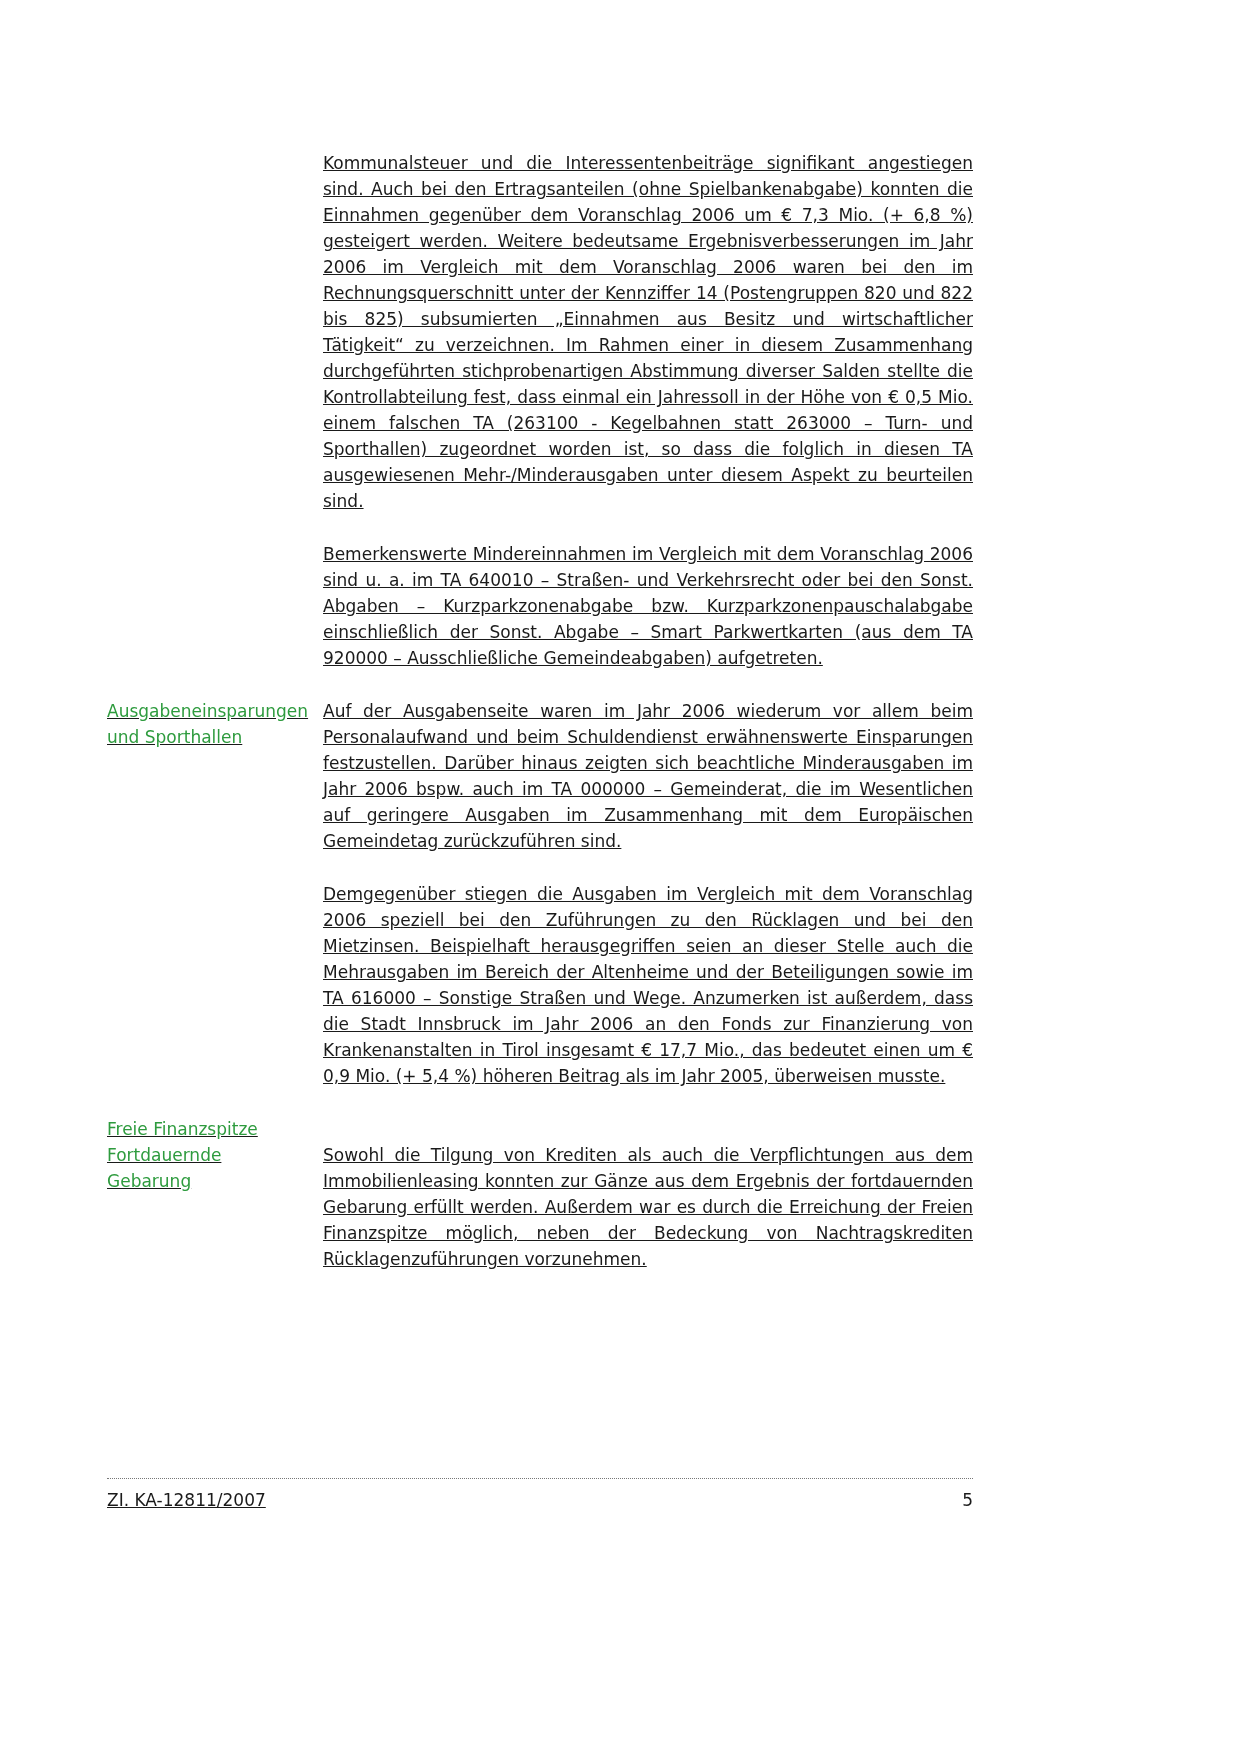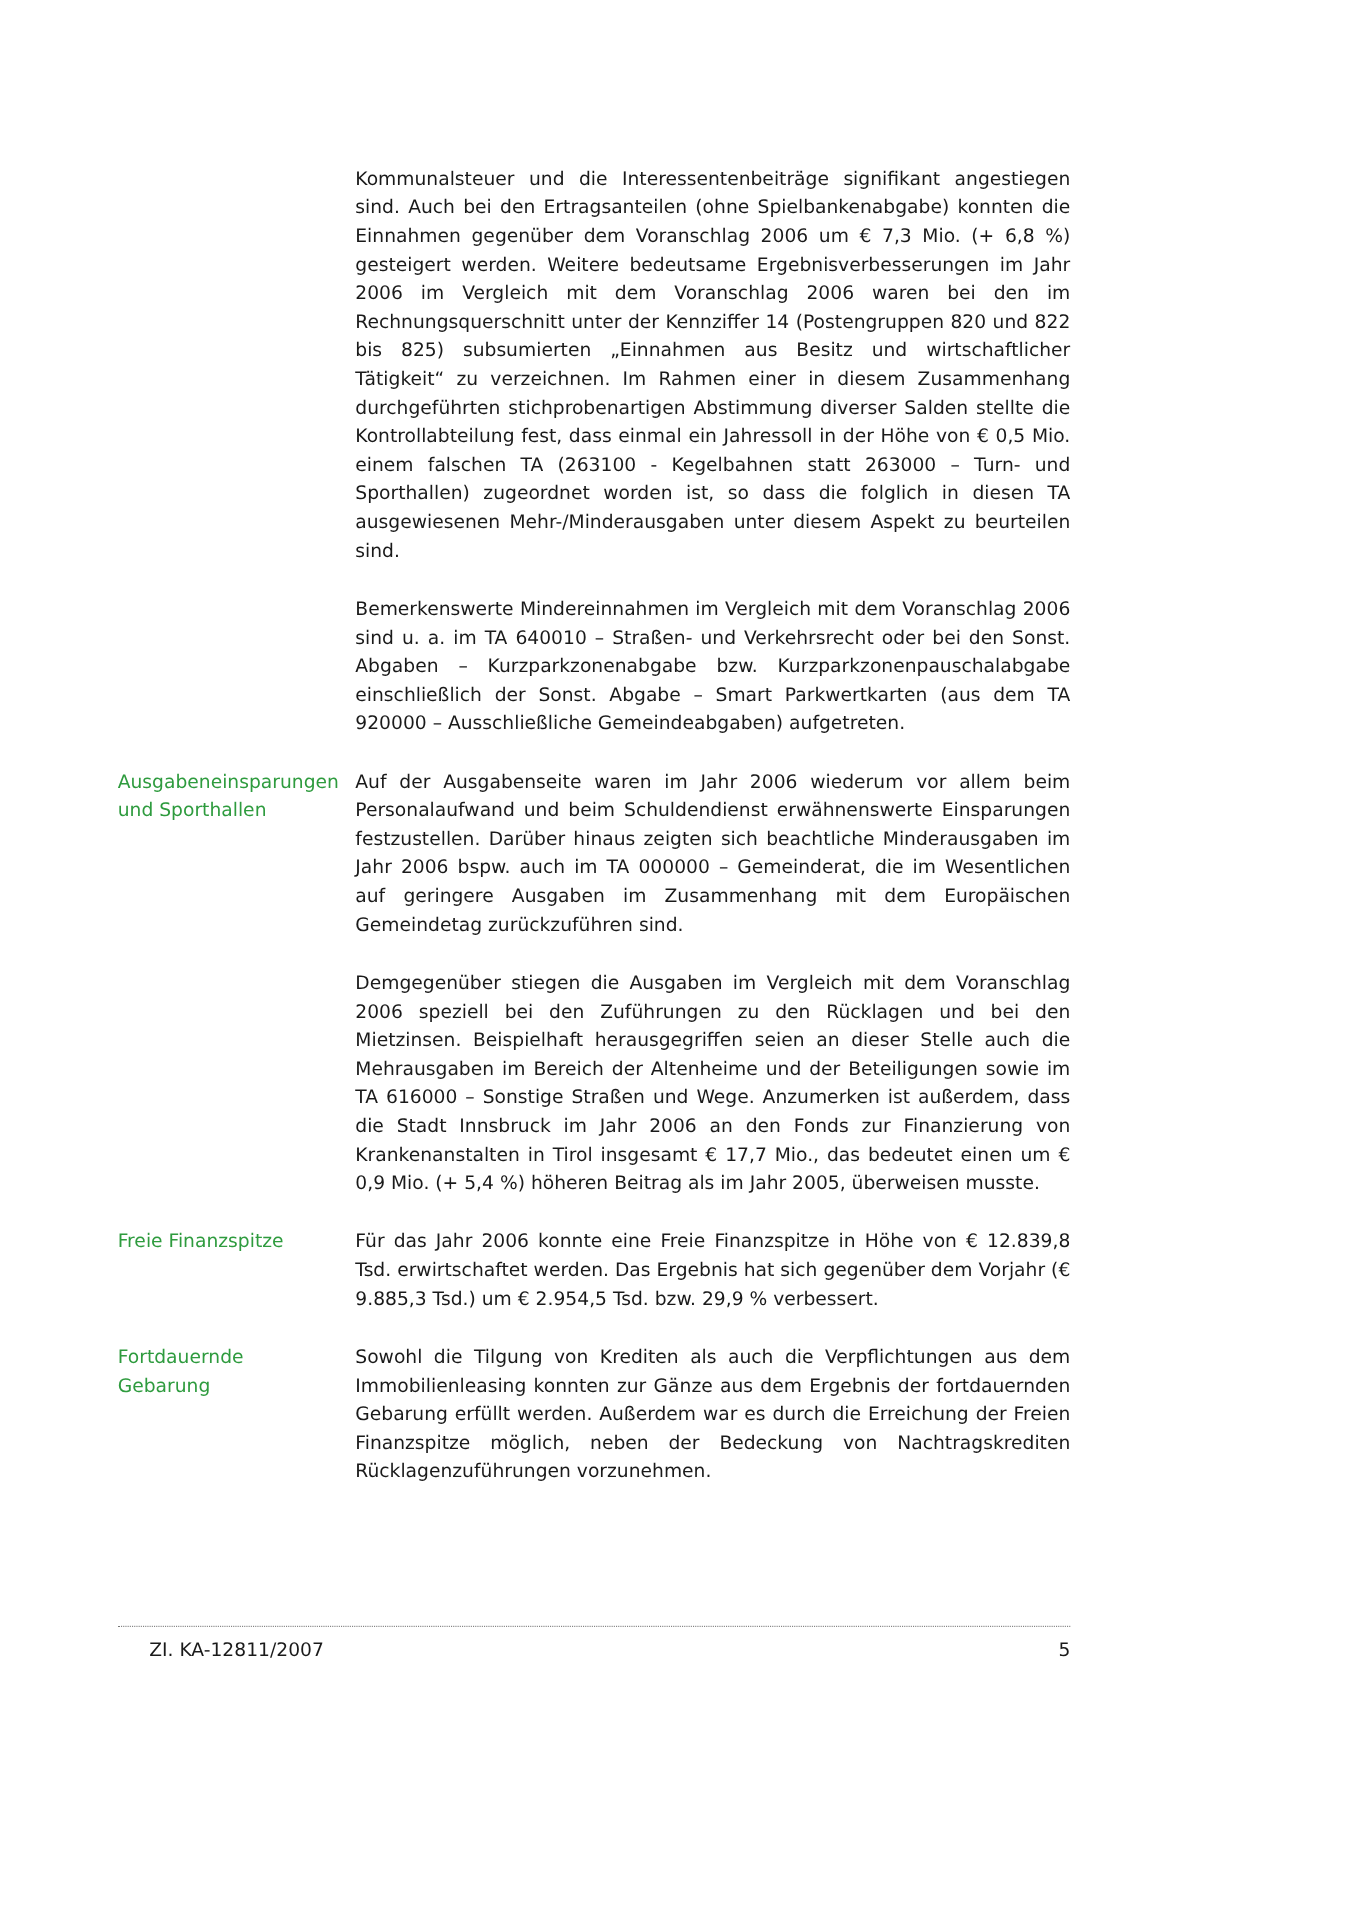--- a/index.html
+++ b/index.html
@@ -20,20 +20,21 @@
   .content {
     position: absolute;
     top: 150px;
     left: 107px;
     width: 866px; 
   }
   .row {
     display: grid;
     grid-template-columns: 216px 1fr;
     align-items: start;
+    text-decoration: underline;
   }
   .label-col {
     color: #2e9b3e;
     font-size: 17px;
     line-height: 26px;
     padding-right: 18px;
     box-sizing: border-box;
   }
   .text-col {
     min-width: 0;
@@ -51,21 +52,21 @@
     left: 107px;
     width: 866px;
     border-top: 1px dotted #777;
     padding-top: 9px;
     display: grid;
     grid-template-columns: 216px 1fr auto;
     font-size: 17px;
     line-height: 24px;
     color: #1a1a1a;
   }
-  .footer .ref { text-align: center; }
+  .footer .ref { text-align: left; text-decoration: underline; }
   .footer .title { text-align: left; }
   .footer .pagenum { text-align: right; }
 </style>
 </head>
 <body>
 
 <div class="page">
 
   <main class="content">
 
@@ -80,23 +81,20 @@
     <section class="row">
       <div class="label-col">Ausgabeneinsparungen und Sporthallen</div>
       <div class="text-col">
         <p class="para">Auf der Ausgabenseite waren im Jahr 2006 wiederum vor allem beim Personalaufwand und beim Schuldendienst erwähnenswerte Einsparungen festzustellen. Darüber hinaus zeigten sich beachtliche Minderausgaben im Jahr 2006 bspw. auch im TA 000000 – Gemeinderat, die im Wesentlichen auf geringere Ausgaben im Zusammenhang mit dem Europäischen Gemeindetag zurückzuführen sind.</p>
         <p class="para">Demgegenüber stiegen die Ausgaben im Vergleich mit dem Voranschlag 2006 speziell bei den Zuführungen zu den Rücklagen und bei den Mietzinsen. Beispielhaft herausgegriffen seien an dieser Stelle auch die Mehrausgaben im Bereich der Altenheime und der Beteiligungen sowie im TA 616000 – Sonstige Straßen und Wege. Anzumerken ist außerdem, dass die Stadt Innsbruck im Jahr 2006 an den Fonds zur Finanzierung von Krankenanstalten in Tirol insgesamt € 17,7 Mio., das bedeutet einen um € 0,9 Mio. (+ 5,4 %) höheren Beitrag als im Jahr 2005, überweisen musste.</p>
       </div>
     </section>
 
     <section class="row">
       <div class="label-col">Freie Finanzspitze</div>
-      <div class="text-col">
-        <p class="para">Für das Jahr 2006 konnte eine Freie Finanzspitze in Höhe von € 12.839,8 Tsd. erwirtschaftet werden. Das Ergebnis hat sich gegenüber dem Vorjahr (€ 9.885,3 Tsd.) um € 2.954,5 Tsd. bzw. 29,9 % verbessert.</p>
-      </div>
     </section>
 
     <section class="row">
       <div class="label-col">Fortdauernde Gebarung</div>
       <div class="text-col">
         <p class="para">Sowohl die Tilgung von Krediten als auch die Verpflichtungen aus dem Immobilienleasing konnten zur Gänze aus dem Ergebnis der fortdauernden Gebarung erfüllt werden. Außerdem war es durch die Erreichung der Freien Finanzspitze möglich, neben der Bedeckung von Nachtragskrediten Rücklagenzuführungen vorzunehmen.</p>
       </div>
     </section>
 
   </main>

